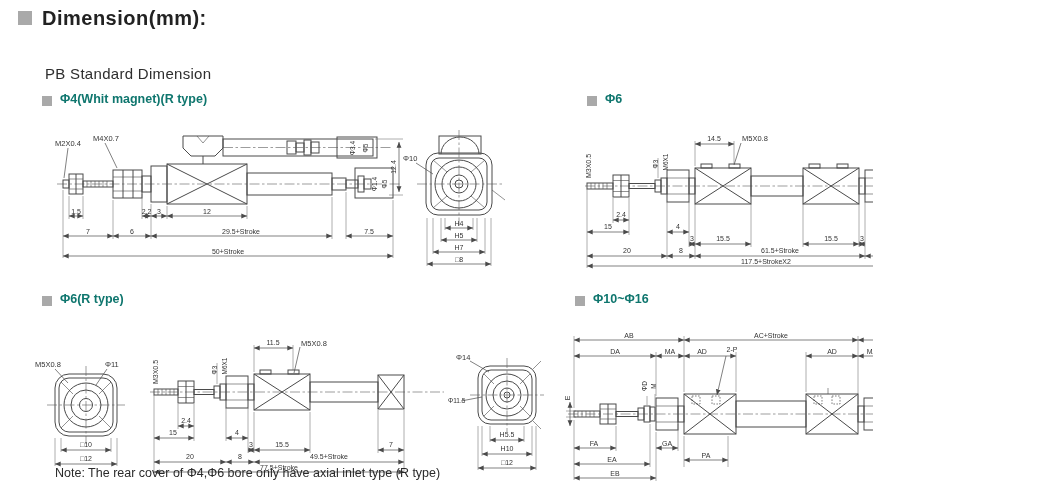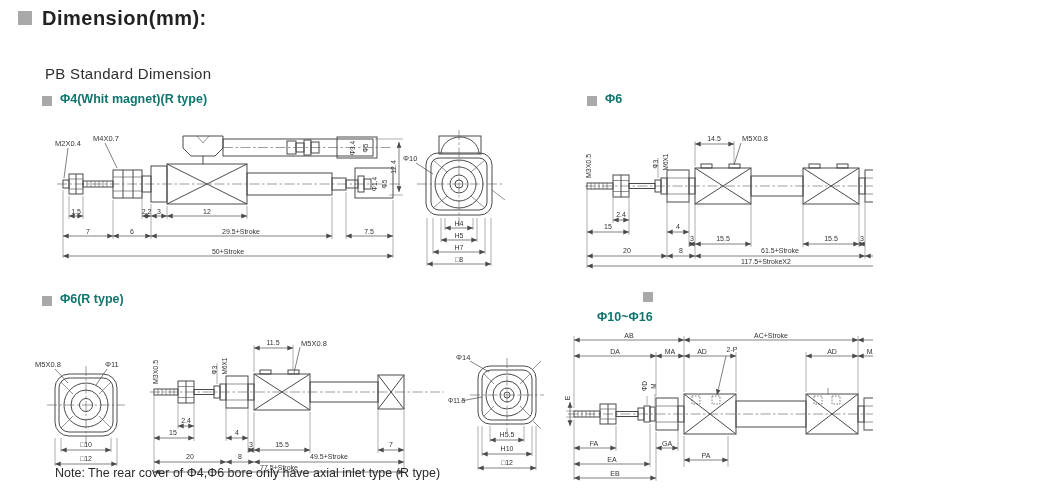--- a/index.html
+++ b/index.html
@@ -50,21 +50,21 @@
     <span>Φ4(Whit magnet)(R type)</span>
   </div>
   <div class="abs sub" style="left:575px;top:92px;margin-left:12px;">
     <span class="sq sq10"></span>
     <span>Φ6</span>
   </div>
   <div class="abs sub" style="left:42px;top:292px;">
     <span class="sq sq10"></span>
     <span>Φ6(R type)</span>
   </div>
-  <div class="abs sub" style="left:597px;top:292px;flex-direction:column;">
+  <div class="abs sub" style="left:575px;top:292px;">
     <span class="sq sq10"></span>
     <span>Φ10~Φ16</span>
   </div>
 
   <svg class="abs" style="left:55px;top:132px;" width="350" height="130" viewBox="0 0 350 130">
     <g>
       <line class="cl" x1="2" y1="52" x2="346" y2="52"></line>
       <g class="g">
         <rect x="8" y="48" width="6" height="8"></rect>
         <rect x="14" y="42" width="14" height="20"></rect>

